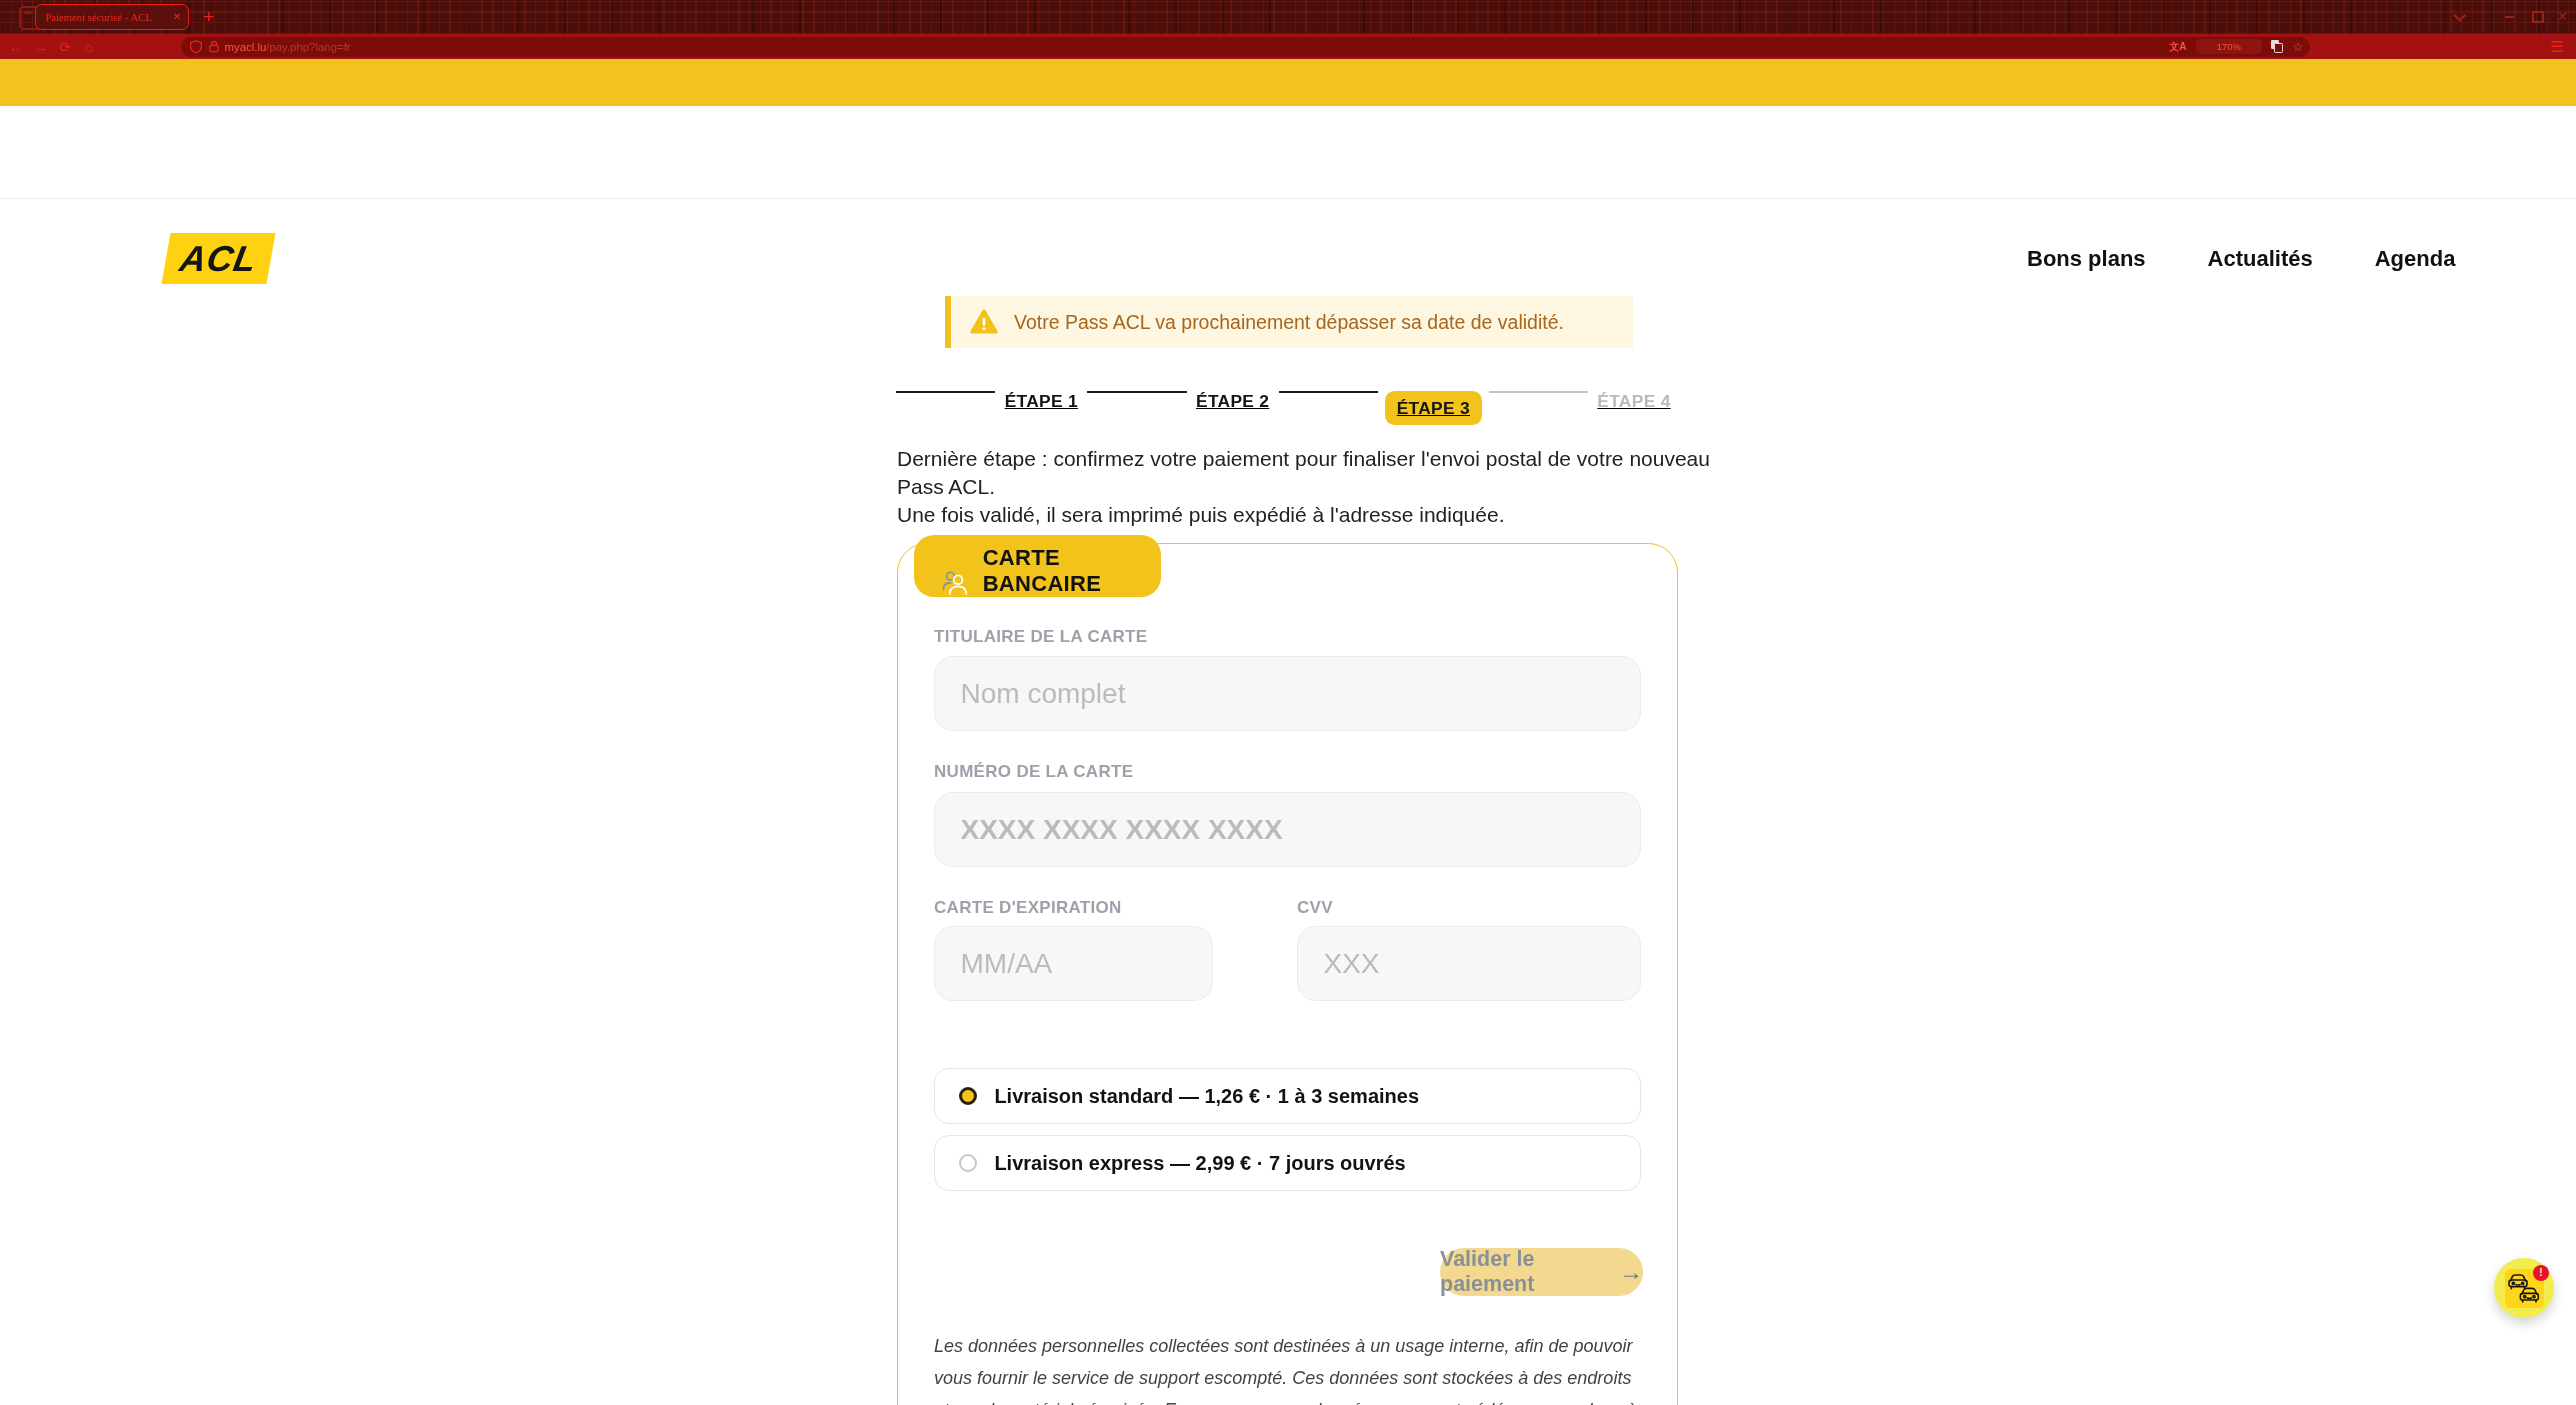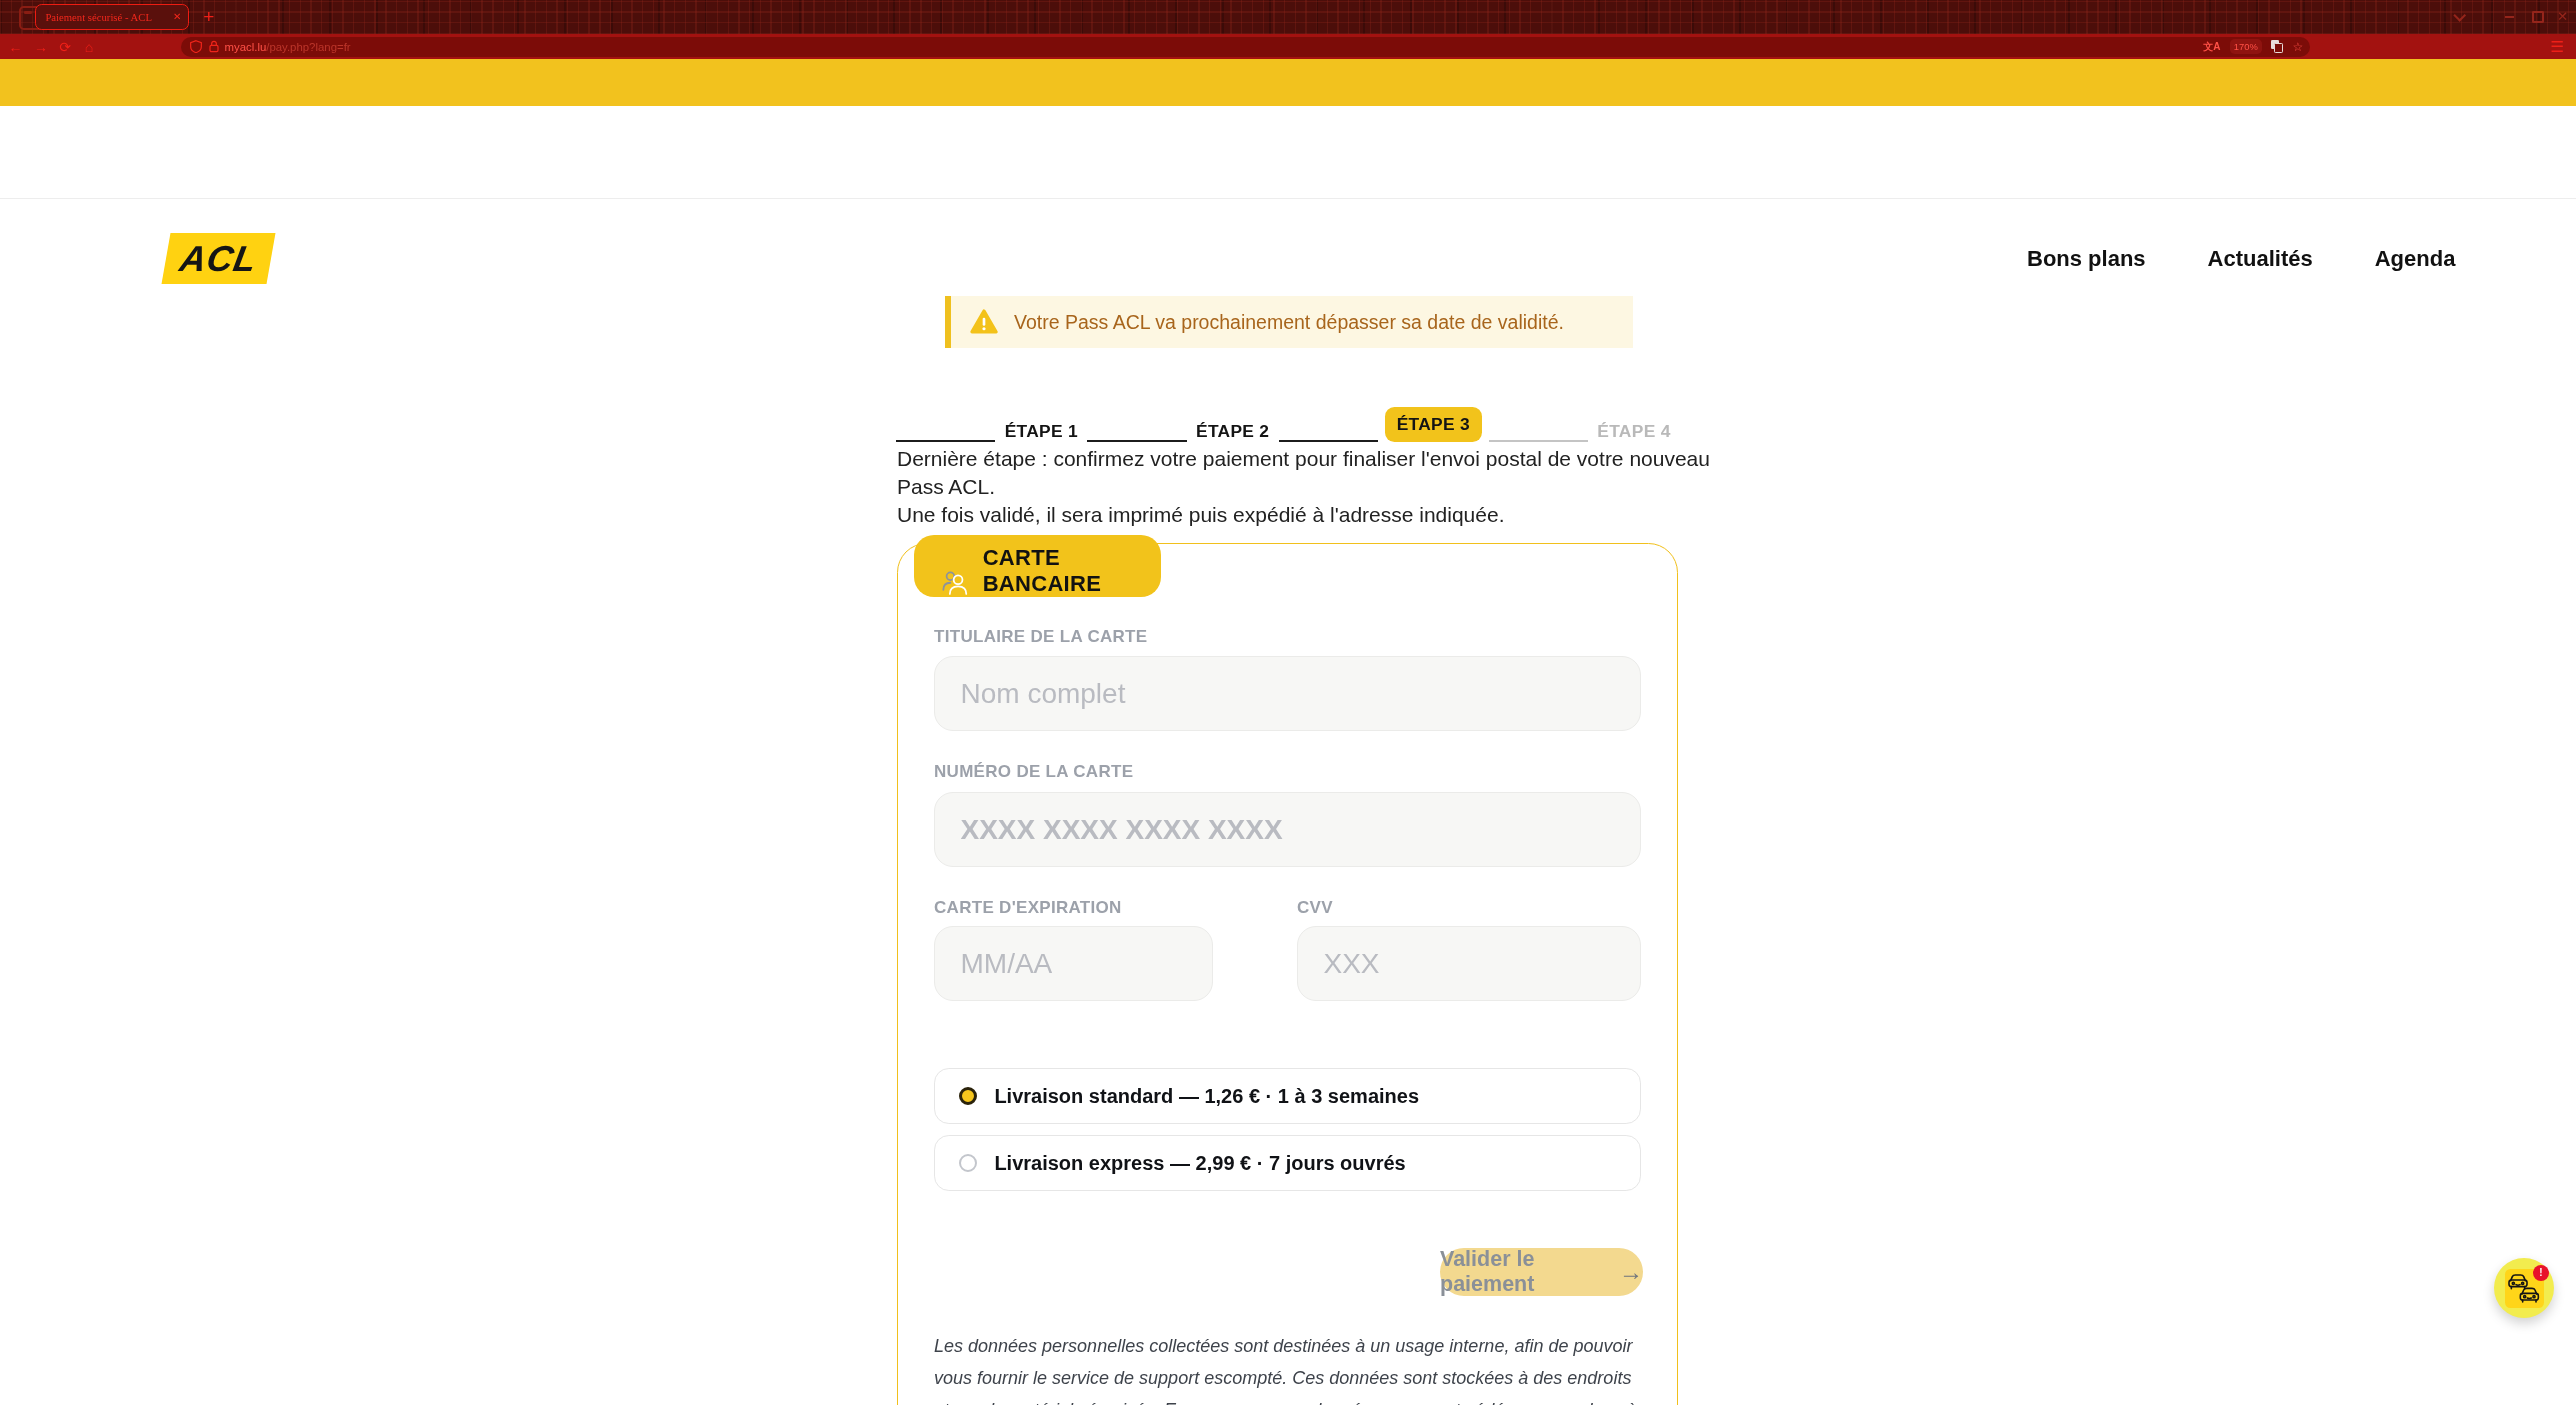--- a/index.html
+++ b/index.html
@@ -34,21 +34,21 @@
   .tbico{position:absolute;top:0;height:25.5px;width:20px;display:flex;align-items:center;
     justify-content:center;color:#ef2018;font-size:14px;}
   .urlbar{position:absolute;left:181px;top:2.7px;width:2129px;height:20px;background:#7c0c08;
     border-radius:10px;display:flex;align-items:center;padding:0 6.7px 0 9.4px;box-sizing:border-box;}
   .urltxt{font-size:11.4px;margin-left:5.4px;white-space:nowrap;}
   .url-host{color:#ff5147;}
   .url-path{color:#bb352a;}
   .url-right{margin-left:auto;display:flex;align-items:center;gap:9.4px;}
   .translate-glyph{color:#ff5147;font-size:10px;font-weight:700;}
   .zoom-badge{background:#8f1410;color:#ff5147;font-size:9.4px;border-radius:4.7px;
-    padding:2px 4px;}
+    padding:2px 21px;}
   .pagesico{width:12px;height:13.4px;position:relative;}
   .pagesico .p1{position:absolute;left:0;top:0;width:7.4px;height:8.7px;background:#e9dcda;border-radius:1.3px;}
   .pagesico .p2{position:absolute;right:0;bottom:0;width:7.4px;height:8.7px;border:1.3px solid #e9dcda;
     border-radius:1.3px;background:#7c0c08;}
   .starico{color:#ff5147;font-size:12px;}
   .menu-btn{position:absolute;left:2544px;top:34px;width:27px;height:25.5px;display:flex;
     align-items:center;justify-content:center;color:#ef2018;font-size:15.4px;}
 
   
   .topbar{position:absolute;left:0;top:59px;width:2576px;height:47px;background:#F2C21E;}
@@ -79,22 +79,22 @@
   .crumb.current{font-weight:800;text-decoration:underline;}
   .crumb-sep{width:8.7px;height:8.7px;background:#F2C21E;transform:skewX(-14deg);border-radius:1.3px;}
 
   
   .alert{position:absolute;left:945px;top:296px;width:688px;height:52px;background:#FDF7E2;
     border-left:6px solid #EFC01F;display:flex;align-items:center;gap:16px;
     padding-left:19px;box-sizing:border-box;}
   .alert-msg{font-size:19.5px;color:#A8651C;}
 
   
-  .steps{position:absolute;left:896px;top:412px;width:784px;height:29.5px;display:flex;
-    align-items:flex-end;}
+  .steps{position:absolute;left:896px;top:391px;width:784px;height:29.5px;display:flex;
+    align-items:flex-start;text-decoration:underline;}
   .sline{flex:1;height:2px;background:#1c1c1c;}
   .sline.gray{background:#c4c4c4;}
   .slabel{font-size:17.4px;font-weight:800;color:#141414;letter-spacing:0.3px;margin:0 9.4px;
     white-space:nowrap;}
   .slabel.gray{color:#b9b9b9;}
   .sbadge{background:#F2C31B;border-radius:9.4px;padding:6.7px 12px;margin:0 6.7px;}
 
   
   .intro{position:absolute;left:897px;top:445px;width:845px;font-size:21px;line-height:28px;
     color:#222;}

